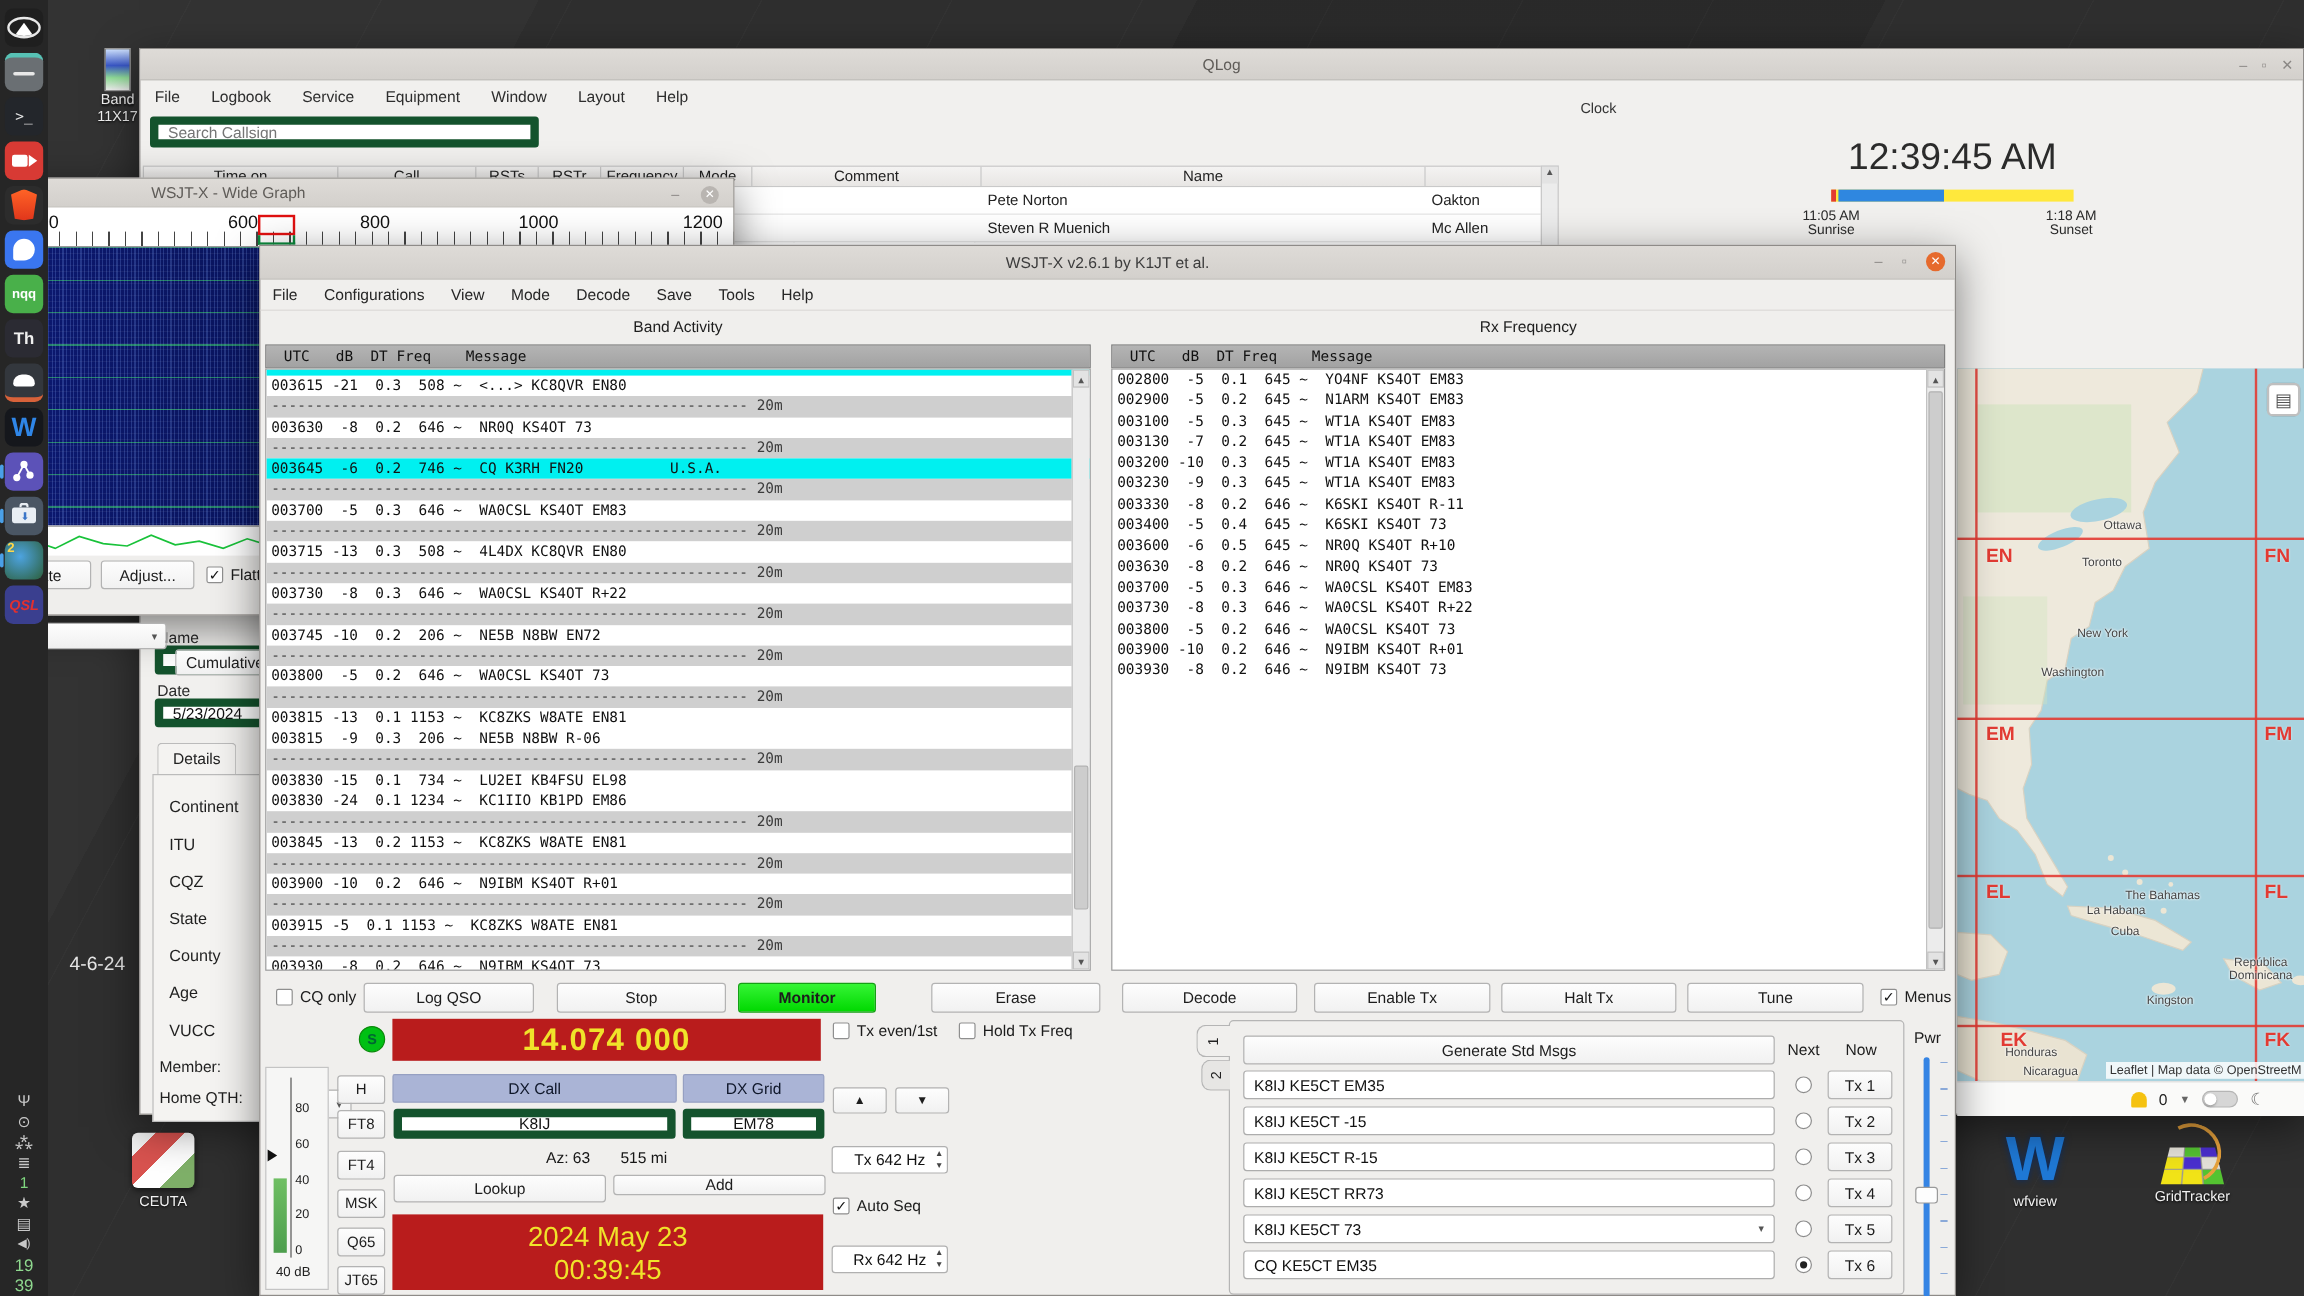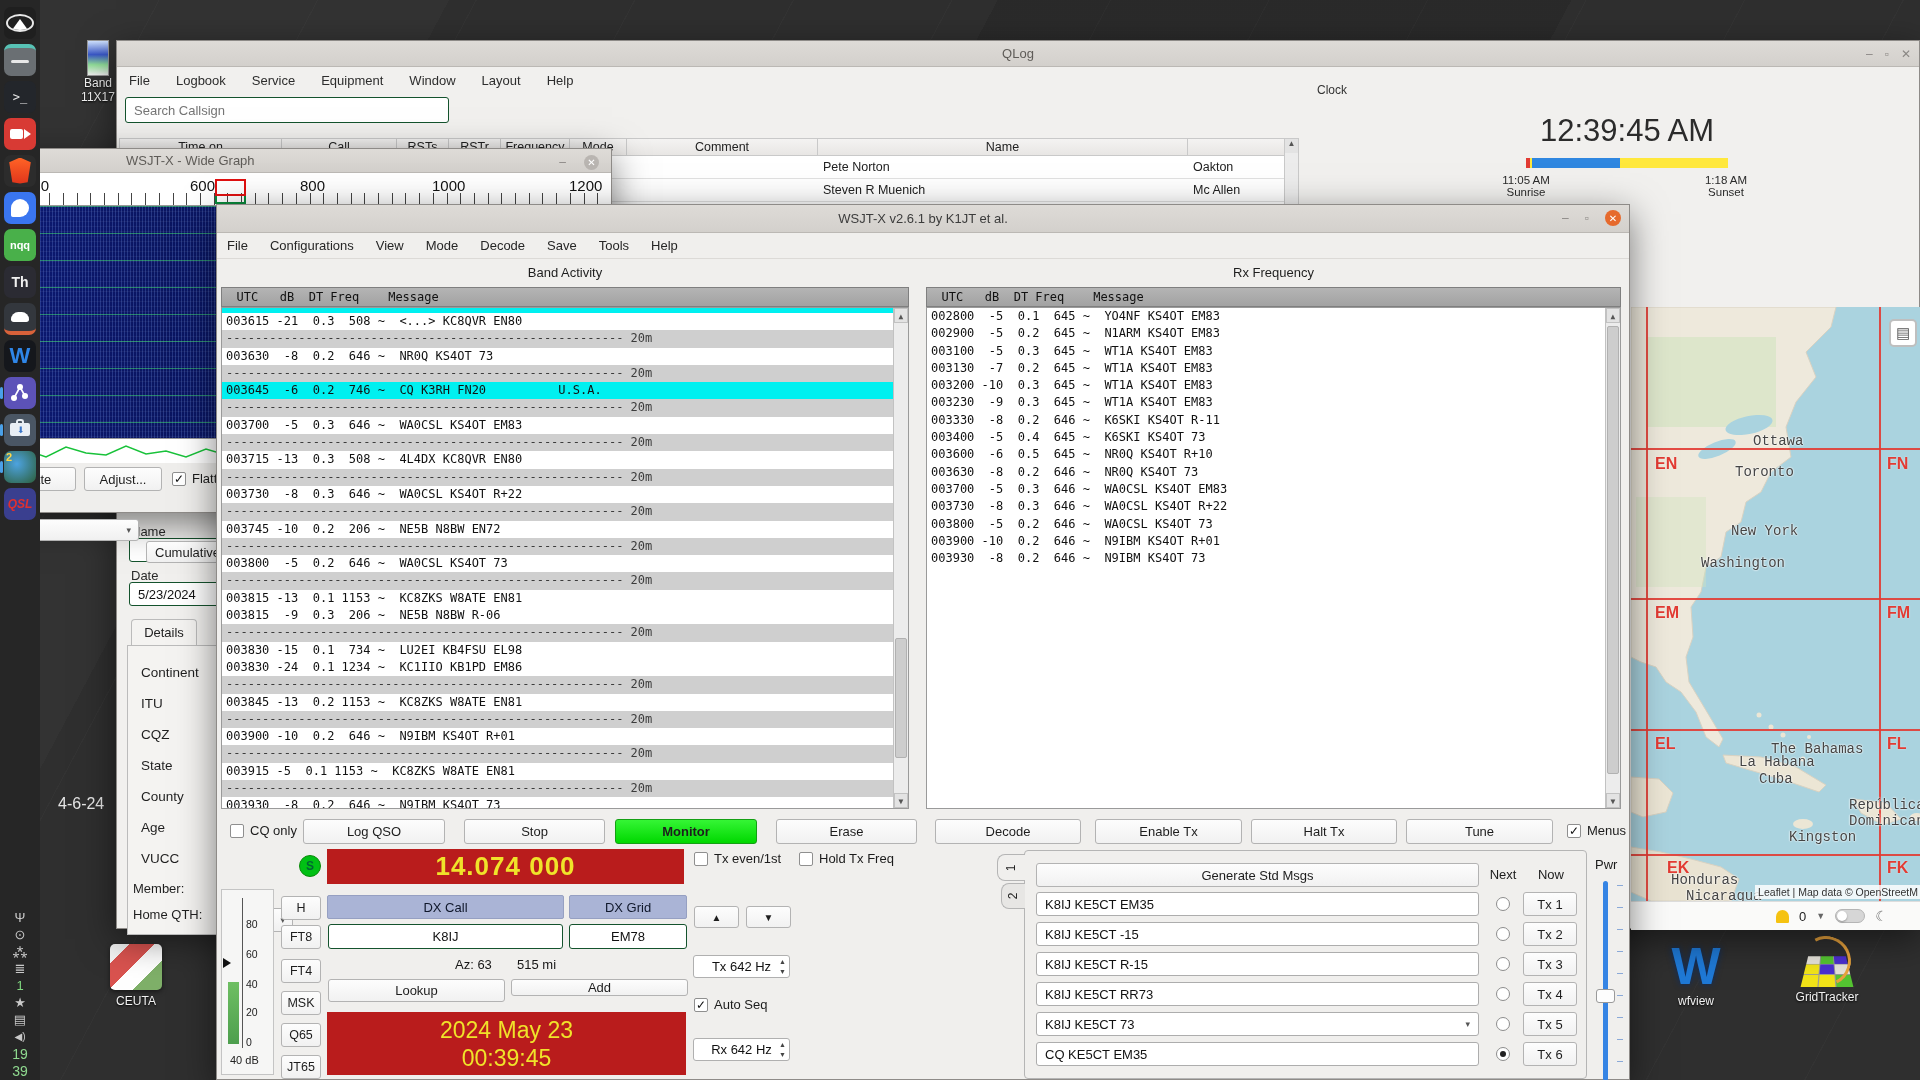--- a/index.html
+++ b/index.html
@@ -21,21 +21,21 @@
   .dicon-label{color:#f2f2f2;font-size:12px;text-align:center;text-shadow:0 1px 2px #000;}
   
   .win{position:absolute;background:#f1f0ee;border:1px solid #8e8b88;box-shadow:0 10px 34px rgba(0,0,0,.5);}
   .titlebar{height:26px;background:linear-gradient(#dedbd7,#d3d0cc);border-bottom:1px solid #bbb8b4;position:relative;display:flex;align-items:center;justify-content:center;font-size:13px;color:#5f5c58;}
   .tbbtns{position:absolute;right:8px;top:0;height:26px;display:flex;align-items:center;gap:12px;color:#8a8784;font-size:12px;}
   .btn{background:linear-gradient(#fdfdfd,#f1f1f1);border:1px solid #b3b3b3;border-radius:3px;color:#1d1d1d;font-size:13px;display:flex;align-items:center;justify-content:center;}
   .combo{background:linear-gradient(#fdfdfd,#f0f0f0);border:1px solid #b3b3b3;border-radius:3px;color:#1d1d1d;font-size:13px;display:flex;align-items:center;padding:0 8px;position:relative;}
   .combo .car{position:absolute;right:7px;color:#555;font-size:9px;}
   .cb{display:flex;align-items:center;gap:6px;font-size:13px;color:#1c1c1c;}
   .cb .box{width:14px;height:14px;background:#fff;border:1px solid #8f8f8f;border-radius:2px;font-size:12px;line-height:13px;text-align:center;color:#111;}
-  .field{background:#fff;border:1px solid #14532d;border-radius:3px;font-size:13px;color:#111;display:flex;align-items:center;padding:0 8px;}
+  .field{background:#fff;border:7px solid #14532d;border-radius:3px;font-size:13px;color:#111;display:flex;align-items:center;padding:0 8px;}
   .spin{background:#fff;border:1px solid #b0b0b0;border-radius:3px;font-size:13px;color:#111;display:flex;align-items:center;justify-content:center;position:relative;}
   .spin .ud{position:absolute;right:3px;top:2px;bottom:2px;display:flex;flex-direction:column;justify-content:space-between;font-size:7px;color:#444;line-height:7px;}
   .radio{width:14px;height:14px;border-radius:50%;border:1px solid #8d8d8d;background:#fff;position:relative;}
   .radio.checked::after{content:"";position:absolute;left:3px;top:3px;width:6px;height:6px;border-radius:50%;background:#222;}
   
   #qlog{left:116px;top:40px;width:1804px;height:889px;z-index:2;}
   .qmenu{display:flex;gap:26px;padding:6px 12px 4px;font-size:13px;color:#2d2d2d;}
   .qlcell{border-right:1px solid #c9c9c9;height:100%;display:flex;align-items:center;justify-content:center;font-size:12.5px;color:#222;}
   .qlrow{position:absolute;display:flex;border-bottom:1px solid #e1e1e1;background:#fff;width:1165px;height:23px;}
   .qlrow div{font-size:12.5px;color:#222;display:flex;align-items:center;padding-left:6px;}
@@ -62,21 +62,21 @@
   .vsb .ar{height:15px;line-height:15px;background:#e3e3e3;border:1px solid #c2c2c2;}
   .vsb .th{position:absolute;left:1px;right:1px;background:#cdcdcd;border:1px solid #b1b1b1;border-radius:2px;}
   .blk{background:#b91c1c;display:flex;align-items:center;justify-content:center;color:#f0e32a;}
   .dxhead{background:#aab4d6;border:1px solid #96a0c2;border-radius:2px;display:flex;align-items:center;justify-content:center;font-size:13px;color:#0f172a;}
   .modebtn{position:absolute;left:64px;width:40px;height:24px;font-size:12.5px;}
   .txfield{position:absolute;left:819px;width:443px;height:24px;background:#fff;border:1px solid #adadad;border-radius:3px;font-size:13px;color:#111;display:flex;align-items:center;padding:0 8px;}
   .txbtn{position:absolute;left:1306px;width:54px;height:24px;font-size:13px;}
   .nextradio{position:absolute;left:1279px;}
   
   #map{position:absolute;left:1514px;top:266px;width:290px;height:594px;overflow:hidden;background:#aad3df;}
-  .mlabel{position:absolute;font-size:14px;color:#444;text-shadow:0 0 2px #fff,0 0 2px #fff;white-space:nowrap;font-family:Liberation Mono, monospace;}
+  .mlabel{position:absolute;font-size:10px;color:#444;text-shadow:0 0 2px #fff,0 0 2px #fff;white-space:nowrap;}
   .glabel{position:absolute;font-size:16px;font-weight:bold;color:#e23b33;text-shadow:0 0 2px rgba(255,255,255,.6);}
   .gridline{position:absolute;background:rgba(226,59,51,.9);}
   
   .sm{font-size:11.5px;color:#2a2a2a;}
 </style>
 </head>
 <body>
 
 <div id="screen">
 
@@ -413,21 +413,21 @@
         <div class="ar" style="position:absolute;bottom:0;left:0;right:0;">▼</div>
       </div>
     </div>
 
     <div class="cb abs" style="left:13px;top:618px;">
         <span class="box"></span>
         <span>CQ only</span>
       </div>
     <div class="btn abs" style="left:86px;top:614px;width:142px;height:25px;">Log QSO</div>
     <div class="btn abs" style="left:247px;top:614px;width:141px;height:25px;">Stop</div>
-    <div class="btn abs" style="left:398px;top:614px;width:142px;height:25px;background:linear-gradient(#35f535,#00d800);border-color:#14a014;font-weight:bold;">Monitor</div>
+    <div class="btn abs" style="left:398px;top:614px;width:115px;height:25px;background:linear-gradient(#35f535,#00d800);border-color:#14a014;font-weight:bold;">Monitor</div>
     <div class="btn abs" style="left:559px;top:614px;width:141px;height:25px;">Erase</div>
     <div class="btn abs" style="left:718px;top:614px;width:146px;height:25px;">Decode</div>
     <div class="btn abs" style="left:878px;top:614px;width:147px;height:25px;">Enable Tx</div>
     <div class="btn abs" style="left:1034px;top:614px;width:146px;height:25px;">Halt Tx</div>
     <div class="btn abs" style="left:1189px;top:614px;width:147px;height:25px;">Tune</div>
     <div class="cb abs" style="left:1350px;top:618px;">
         <span class="box">✓</span>
         <span>Menus</span>
       </div>
 

